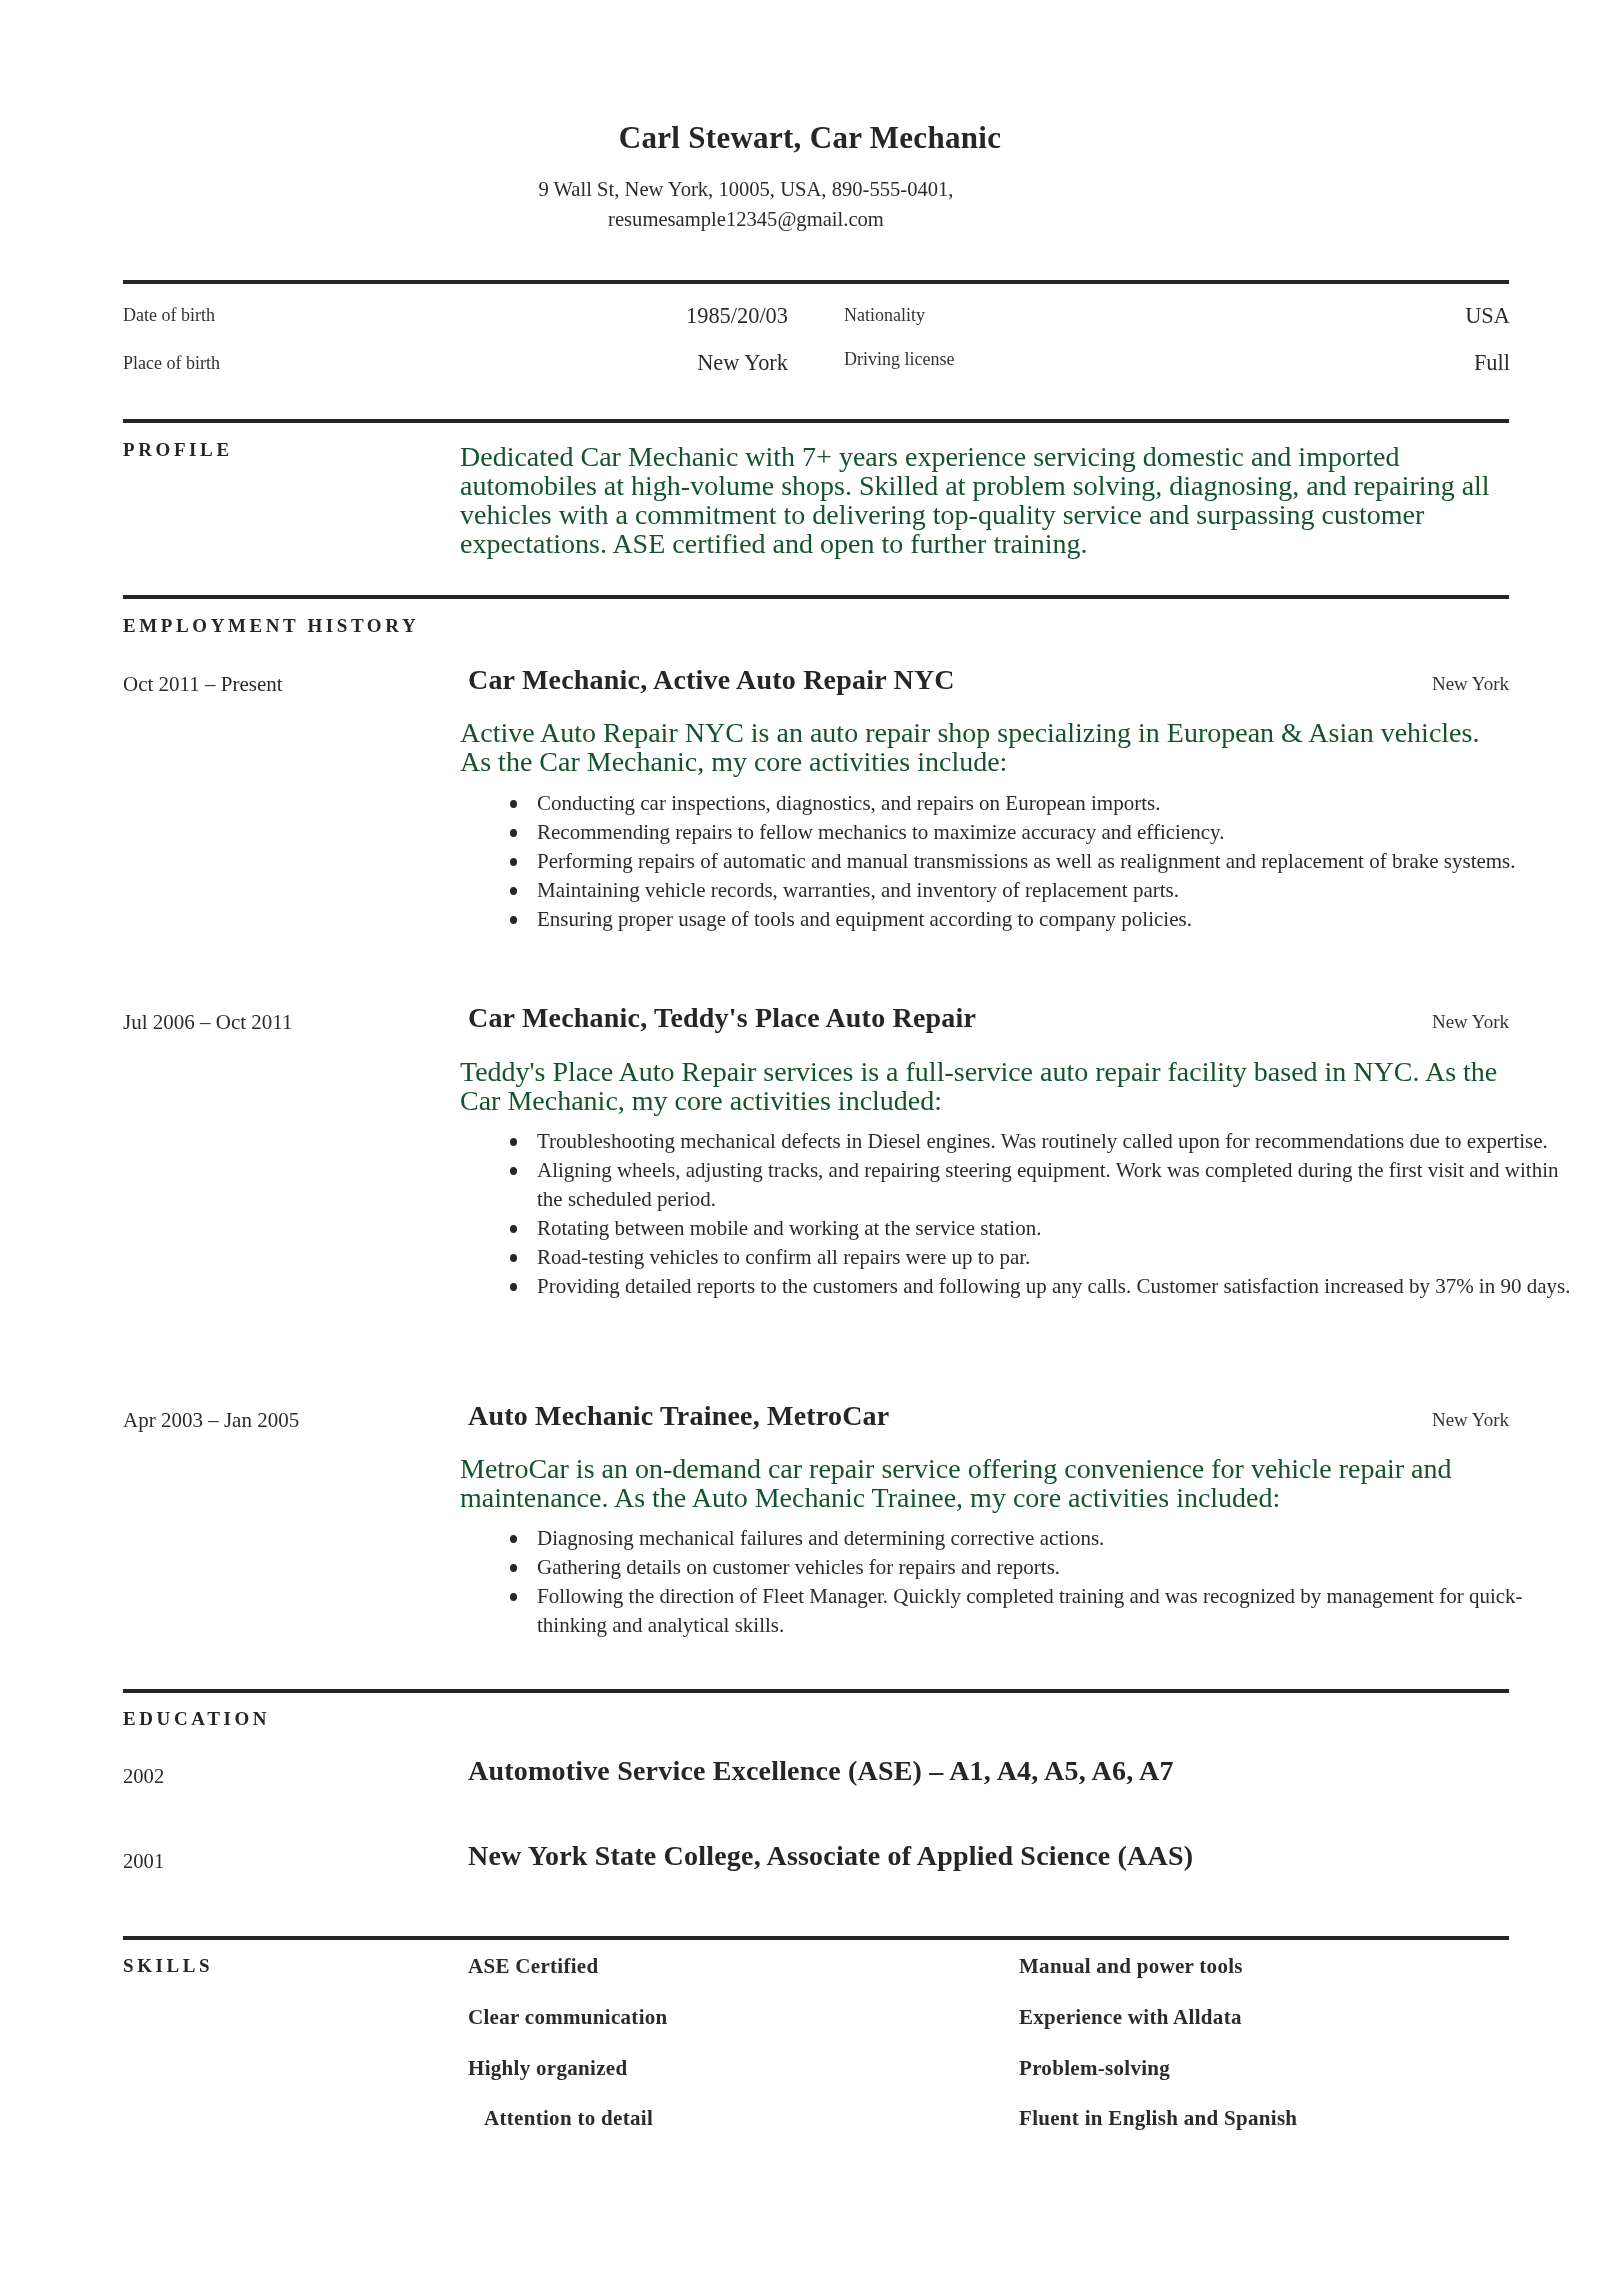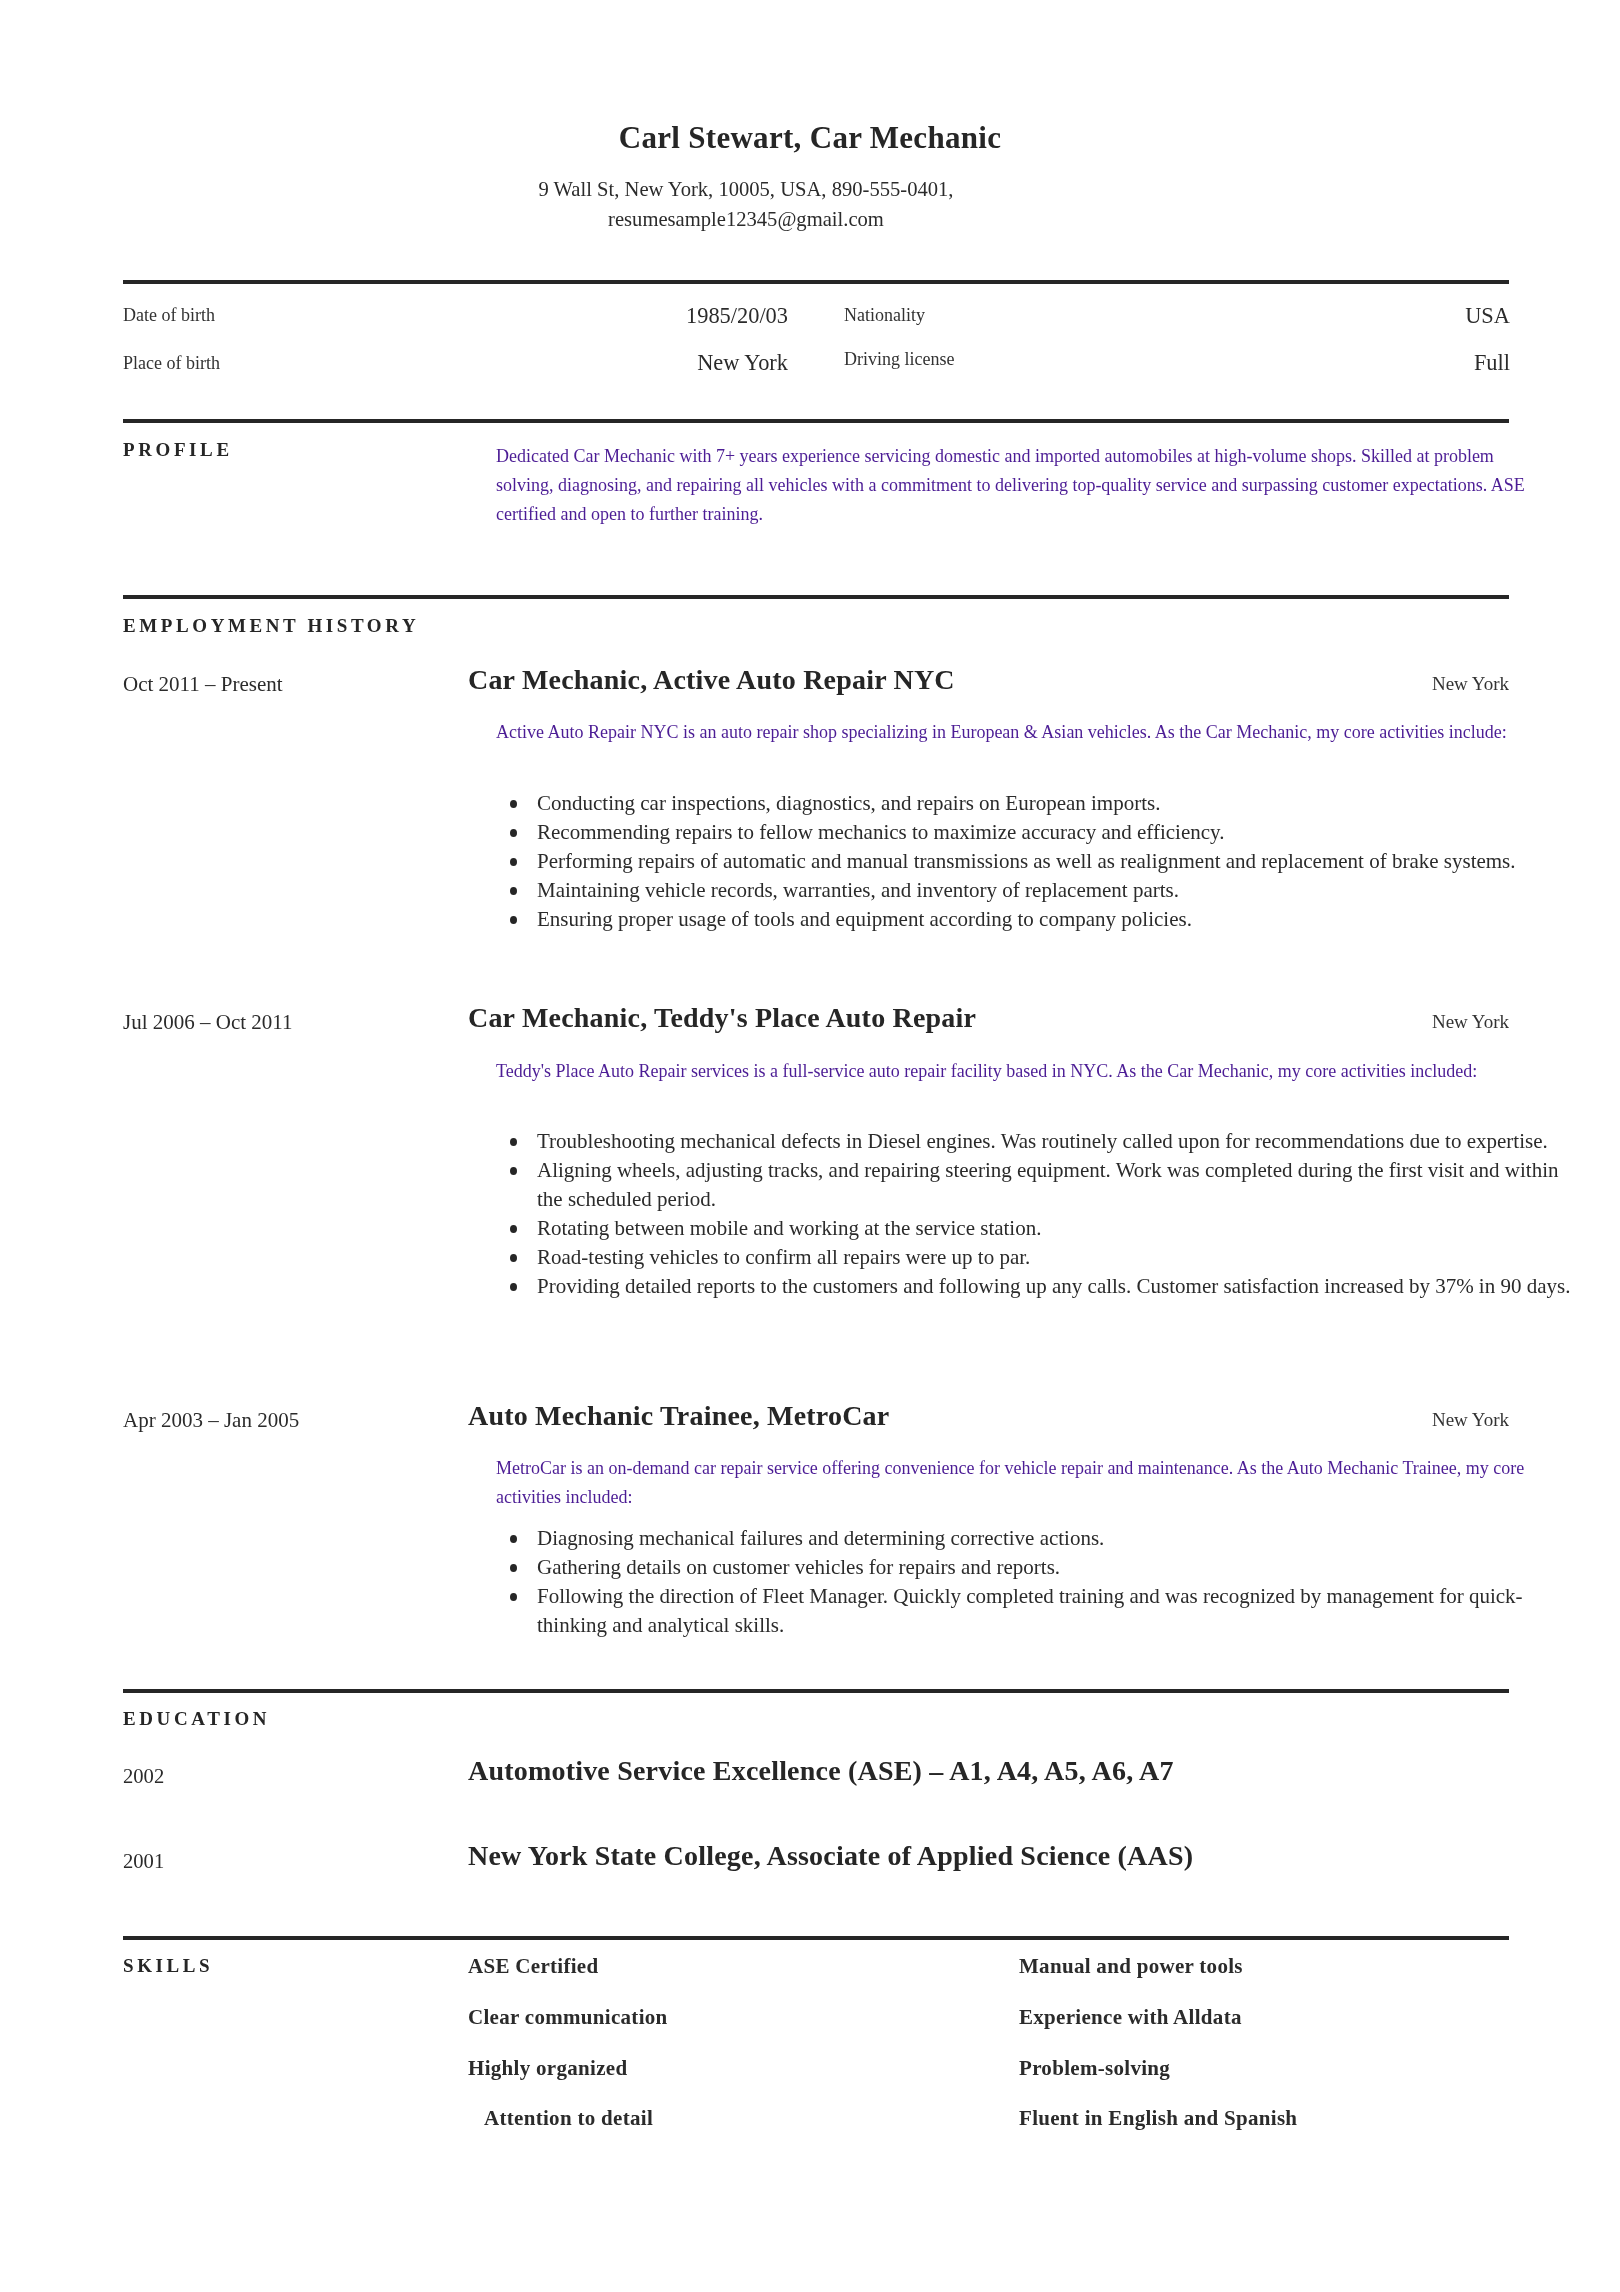--- a/index.html
+++ b/index.html
@@ -5,21 +5,21 @@
   html, body { margin: 0; padding: 0; background: #ffffff; }
   body { width: 1620px; height: 2293px; position: relative; overflow: hidden;
          font-family: "Liberation Serif", "DejaVu Serif", serif; color: #2b2b2b; }
   .abs { position: absolute; }
   .header-name { left: 0; width: 1620px; top: 120px; text-align: center; font-size: 31px; font-weight: bold; color: #262626; letter-spacing: 0.3px; }
   .header-contact { left: 0; width: 1492px; text-align: center; font-size: 20.6px; color: #2b2b2b; }
   .rule { left: 123px; width: 1386px; height: 3.6px; background: #262626; }
   .info-label { font-size: 18px; color: #333; }
   .info-value { font-size: 22.4px; color: #2b2b2b; text-align: right; }
   .section-title { left: 123px; font-size: 19px; font-weight: bold; letter-spacing: 3.6px; color: #262626; }
-  .body-text { left: 496px; width: 1043px; font-size: 18px; line-height: 29px; color: #4c1d95; }
+  .body-text { left: 460px; width: 1043px; font-size: 28px; line-height: 29px; color: #14532d; }
   .date { left: 123px; font-size: 21px; color: #2b2b2b; }
   .job-title { left: 468px; font-size: 28px; font-weight: bold; color: #262626; letter-spacing: 0.2px; }
   .job-city { right: 111px; font-size: 19px; color: #333; }
   .bullets { left: 468px; width: 1043px; margin: 0; padding: 0 0 0 69px; list-style: none; font-size: 21px; line-height: 29px; color: #2b2b2b; }
   .bullets li { position: relative; }
   .bullets li .dot { position: absolute; left: -27px; top: 10.7px; width: 7.2px; height: 8px; border-radius: 50%; background: #262626; }
   .edu-year { left: 123px; font-size: 20.6px; color: #2b2b2b; }
   .edu-title { left: 468px; font-size: 28px; font-weight: bold; color: #262626; letter-spacing: 0.2px; font-family: Liberation Serif, serif; }
   .skill { font-size: 21px; font-weight: bold; color: #2b2b2b; letter-spacing: 0.3px; }
 </style>

